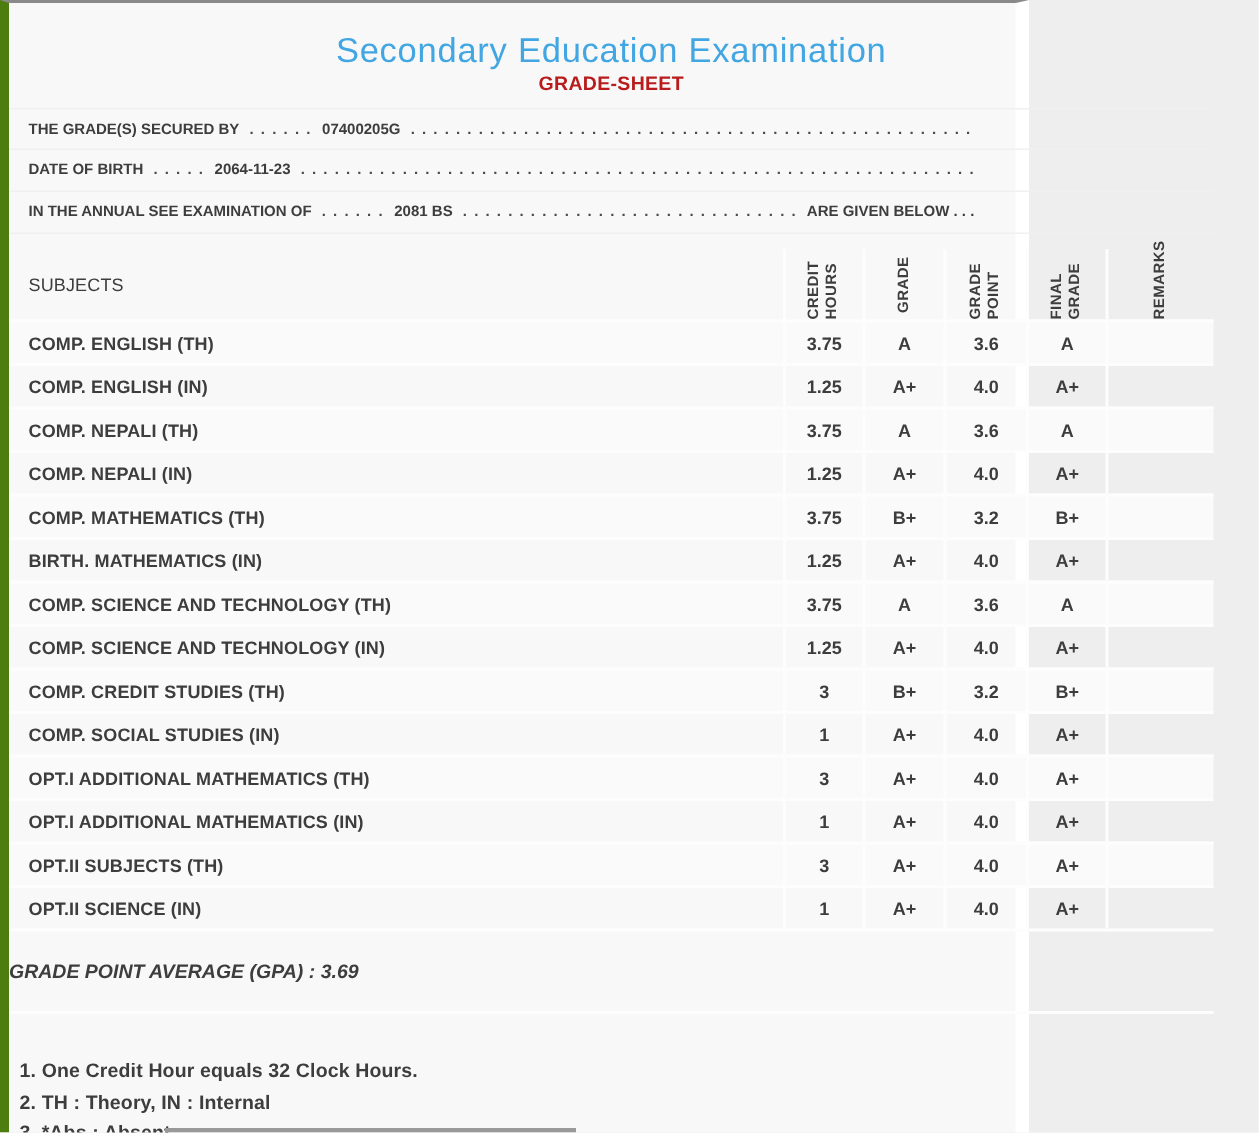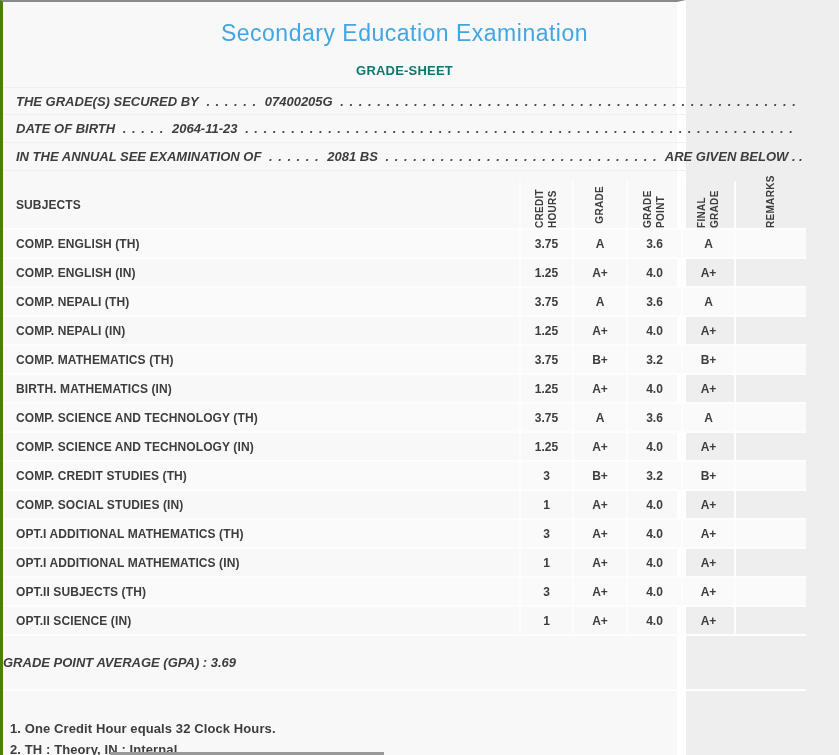--- a/index.html
+++ b/index.html
@@ -8,73 +8,72 @@
     background: #eeeeee;
     font-family: "Liberation Sans", sans-serif;
     color: #3d3d3d;
     overflow: hidden;
     position: relative;
   }
   .sheet {
     width: 686px;
     height: 755px;
     background: #f8f8f8;
-    border-left: 3px solid #4d7c0f;
+    border-left: 6px solid #4d7c0f;
     border-right: 9px solid #ffffff;
     border-top: 2px solid #8a8a8a;
     position: relative;
   }
   .sheet-inner { width: 803px; }
 
   
   .doc-header { padding-top: 16px; text-align: center; }
   .doc-title {
     font-size: 23px;
     font-weight: 400;
     letter-spacing: 0.5px;
     color: #42a6e3;
     line-height: 30px;
   }
   .doc-subtitle {
-    margin-top: 15px;
+    margin-top: 0;
     font-size: 13px;
     font-weight: bold;
     letter-spacing: 0.2px;
-    color: #0f766e;
+    color: #b91c1c;
   }
 
   
   .info-section { margin-top: 9px; }
   .info-row {
     height: 28px;
     line-height: 28px;
     padding-left: 13px;
     padding-right: 6px;
-    font-size: 13px;
+    font-size: 10px;
     font-weight: bold;
     white-space: nowrap;
     overflow: hidden;
     border-bottom: 1px solid #f0f0f0;
-    font-style: italic;
   }
   .info-row:first-child { border-top: 1px solid #f0f0f0; }
   .info-row .dots { color: #4a4a4a; letter-spacing: 1px; }
   .info-row .part { margin-right: 4px; }
 
   
   .grade-table { margin-top: 10px; }
   .t-header, .t-row, .t-gpa-row { display: grid; grid-template-columns: 1fr 53px 54px 55px 53px 72px; }
   .t-header { height: 47px; }
   .t-header .cell, .t-row .cell { display: flex; align-items: center; justify-content: center; }
   .t-header .cell + .cell, .t-row .cell + .cell { border-left: 2px solid #fdfdfd; }
   .subjects-cell {
     justify-content: flex-start !important;
     padding-left: 13px;
     font-size: 12px;
-    font-weight: bold;
+    font-weight: normal;
     letter-spacing: 0.1px;
   }
   .vhead {
     writing-mode: vertical-rl;
     transform: rotate(180deg);
     font-size: 10px;
     font-weight: bold;
     line-height: 1.25;
     max-height: 46px;
     letter-spacing: 0.3px;

